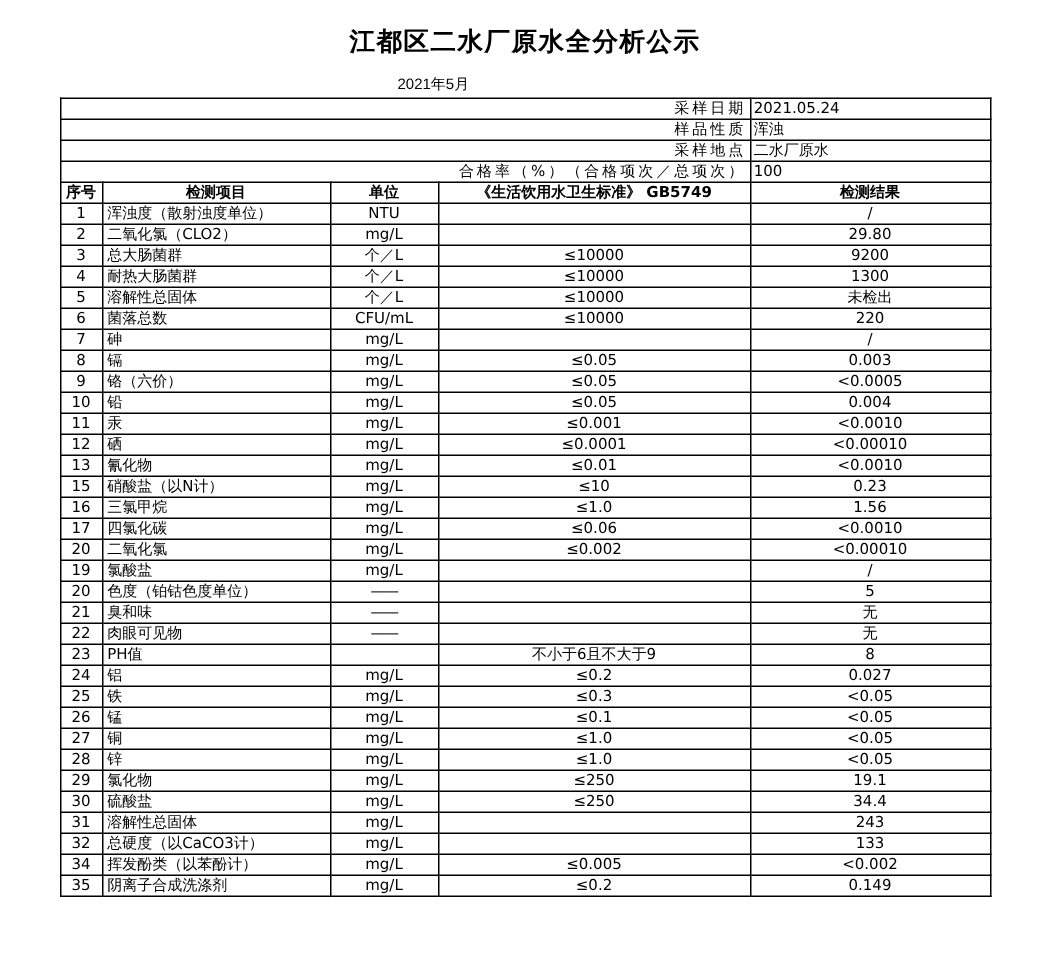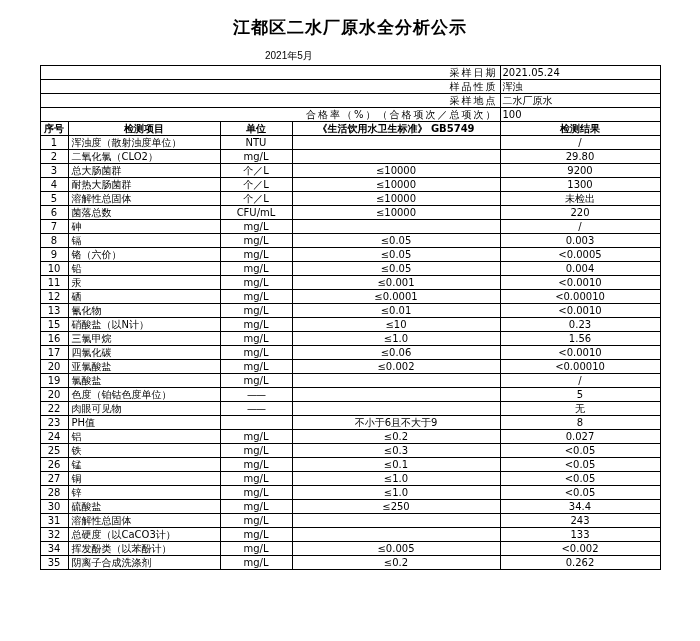--- a/index.html
+++ b/index.html
@@ -225,38 +225,45 @@
       </tr>
       <tr>
         <td class="idx">17</td>
         <td class="nm">四氯化碳</td>
         <td class="unit">mg/L</td>
         <td class="std">≤0.06</td>
         <td class="res">&lt;0.0010</td>
       </tr>
       <tr>
         <td class="idx">20</td>
-        <td class="nm">亚氯酸盐</td>
+        <td class="nm">二氧化氯</td>
         <td class="unit">mg/L</td>
         <td class="std">≤0.002</td>
         <td class="res">&lt;0.00010</td>
       </tr>
       <tr>
         <td class="idx">19</td>
         <td class="nm">氯酸盐</td>
         <td class="unit">mg/L</td>
         <td class="std"></td>
         <td class="res">/</td>
       </tr>
       <tr>
         <td class="idx">20</td>
         <td class="nm">色度（铂钴色度单位）</td>
         <td class="unit dash">——</td>
         <td class="std"></td>
         <td class="res">5</td>
+      </tr>
+      <tr>
+        <td class="idx">21</td>
+        <td class="nm">臭和味</td>
+        <td class="unit dash">——</td>
+        <td class="std"></td>
+        <td class="res">无</td>
       </tr>
       <tr>
         <td class="idx">22</td>
         <td class="nm">肉眼可见物</td>
         <td class="unit dash">——</td>
         <td class="std"></td>
         <td class="res">无</td>
       </tr>
       <tr>
         <td class="idx">23</td>
@@ -294,20 +301,27 @@
         <td class="res">&lt;0.05</td>
       </tr>
       <tr>
         <td class="idx">28</td>
         <td class="nm">锌</td>
         <td class="unit">mg/L</td>
         <td class="std">≤1.0</td>
         <td class="res">&lt;0.05</td>
       </tr>
       <tr>
+        <td class="idx">29</td>
+        <td class="nm">氯化物</td>
+        <td class="unit">mg/L</td>
+        <td class="std">≤250</td>
+        <td class="res">19.1</td>
+      </tr>
+      <tr>
         <td class="idx">30</td>
         <td class="nm">硫酸盐</td>
         <td class="unit">mg/L</td>
         <td class="std">≤250</td>
         <td class="res">34.4</td>
       </tr>
       <tr>
         <td class="idx">31</td>
         <td class="nm">溶解性总固体</td>
         <td class="unit">mg/L</td>
@@ -326,17 +340,17 @@
         <td class="nm">挥发酚类（以苯酚计）</td>
         <td class="unit">mg/L</td>
         <td class="std">≤0.005</td>
         <td class="res">&lt;0.002</td>
       </tr>
       <tr>
         <td class="idx">35</td>
         <td class="nm">阴离子合成洗涤剂</td>
         <td class="unit">mg/L</td>
         <td class="std">≤0.2</td>
-        <td class="res">0.262</td>
+        <td class="res">0.149</td>
       </tr>
     </tbody>
   </table>
 </div>
 
 </body></html>

